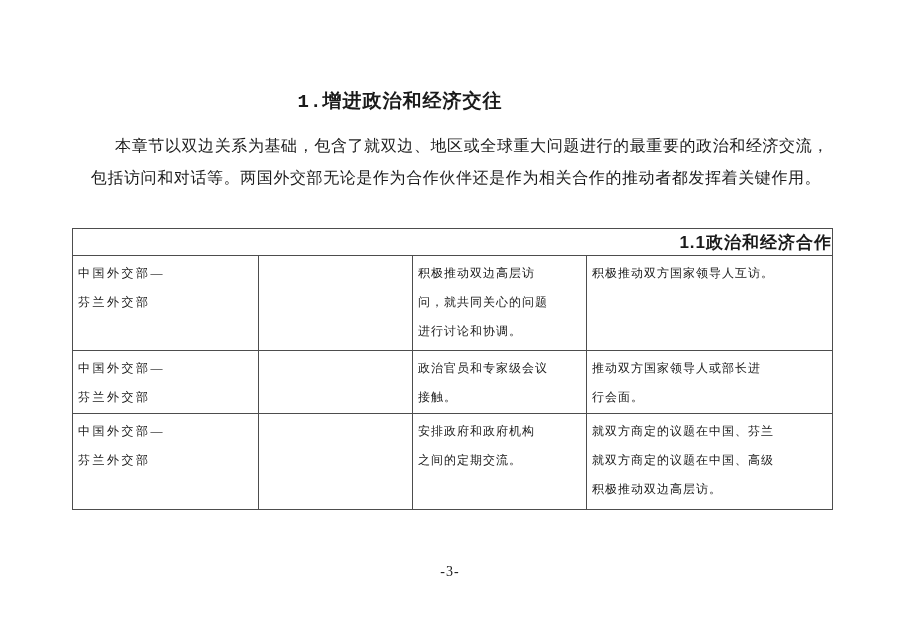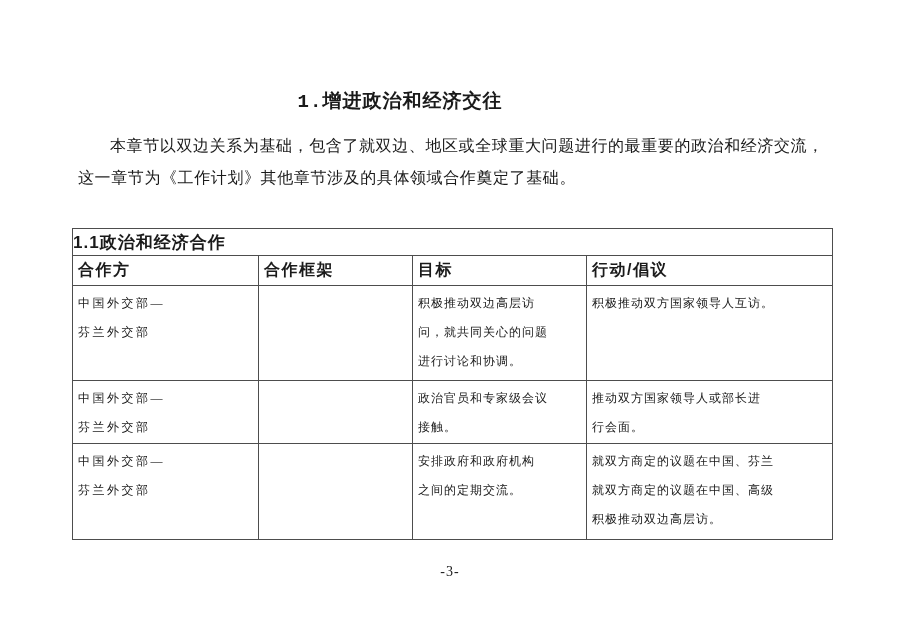--- a/index.html
+++ b/index.html
@@ -17,20 +17,21 @@
     text-align: center;
     font-family: Liberation Mono, monospace;
     font-weight: 700;
     font-size: 19px;
     letter-spacing: 1px;
   }
   .paragraph {
     position: absolute;
     top: 130px; left: 78px; width: 756px;
     font-size: 16px;
+    text-align: center;
   }
   .para-line {
     line-height: 31.5px;
     letter-spacing: 0.6px;
     white-space: nowrap;
   }
   .para-line.indent { text-indent: 32px; }
   table.coop-table {
     position: absolute;
     left: 72px; top: 228px;
@@ -40,21 +41,21 @@
   }
   table.coop-table td {
     border: 1px solid #4d4d4d;
     vertical-align: top;
     padding: 3px 5px 0 5px;
     font-size: 12px;
     overflow: hidden;
   }
   tr.caption-row td {
     height: 27px;
-    text-align: left;
+    text-align: right;
     vertical-align: middle;
     padding: 0;
     font-family: "Liberation Sans", sans-serif;
     font-weight: 700;
     font-size: 17px;
     letter-spacing: 1px;
   }
   tr.header-row td {
     height: 30px;
     vertical-align: middle;
@@ -83,39 +84,33 @@
 </style>
 </head>
 <body>
 
 <div>
 
   <h1 class="doc-title">1.增进政治和经济交往</h1>
 
   <div class="paragraph">
     <div class="para-line indent">本章节以双边关系为基础，包含了就双边、地区或全球重大问题进行的最重要的政治和经济交流，</div>
-    <div class="para-line">这一章节为《工作计划》其他章节涉及的具体领域合作奠定了基础。</div>
+    <div class="para-line">包括访问和对话等。两国外交部无论是作为合作伙伴还是作为相关合作的推动者都发挥着关键作用。</div>
   </div>
 
   <table class="coop-table">
     <colgroup>
       <col style="width:186px">
       <col style="width:154px">
       <col style="width:174px">
       <col style="width:246px">
     </colgroup>
     <tbody>
       <tr class="caption-row">
         <td colspan="4">1.1政治和经济合作</td>
-      </tr>
-      <tr class="header-row">
-        <td>合作方</td>
-        <td>合作框架</td>
-        <td>目标</td>
-        <td>行动/倡议</td>
       </tr>
 
       <tr class="body-row-1">
         <td>
           <div class="cell-line party-line">中国外交部—</div>
           <div class="cell-line party-line">芬兰外交部</div>
         </td>
         <td></td>
         <td>
           <div class="cell-line">积极推动双边高层访</div>

